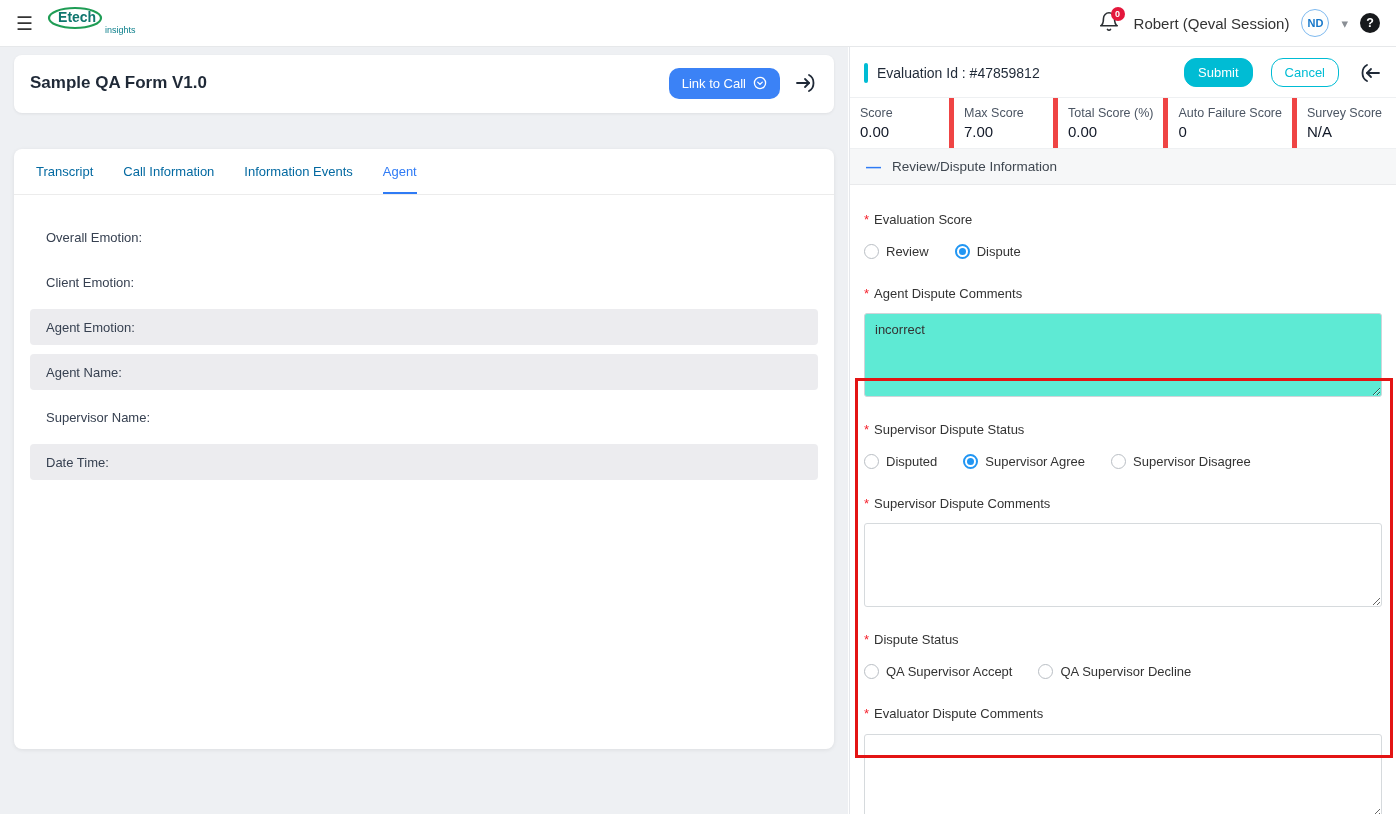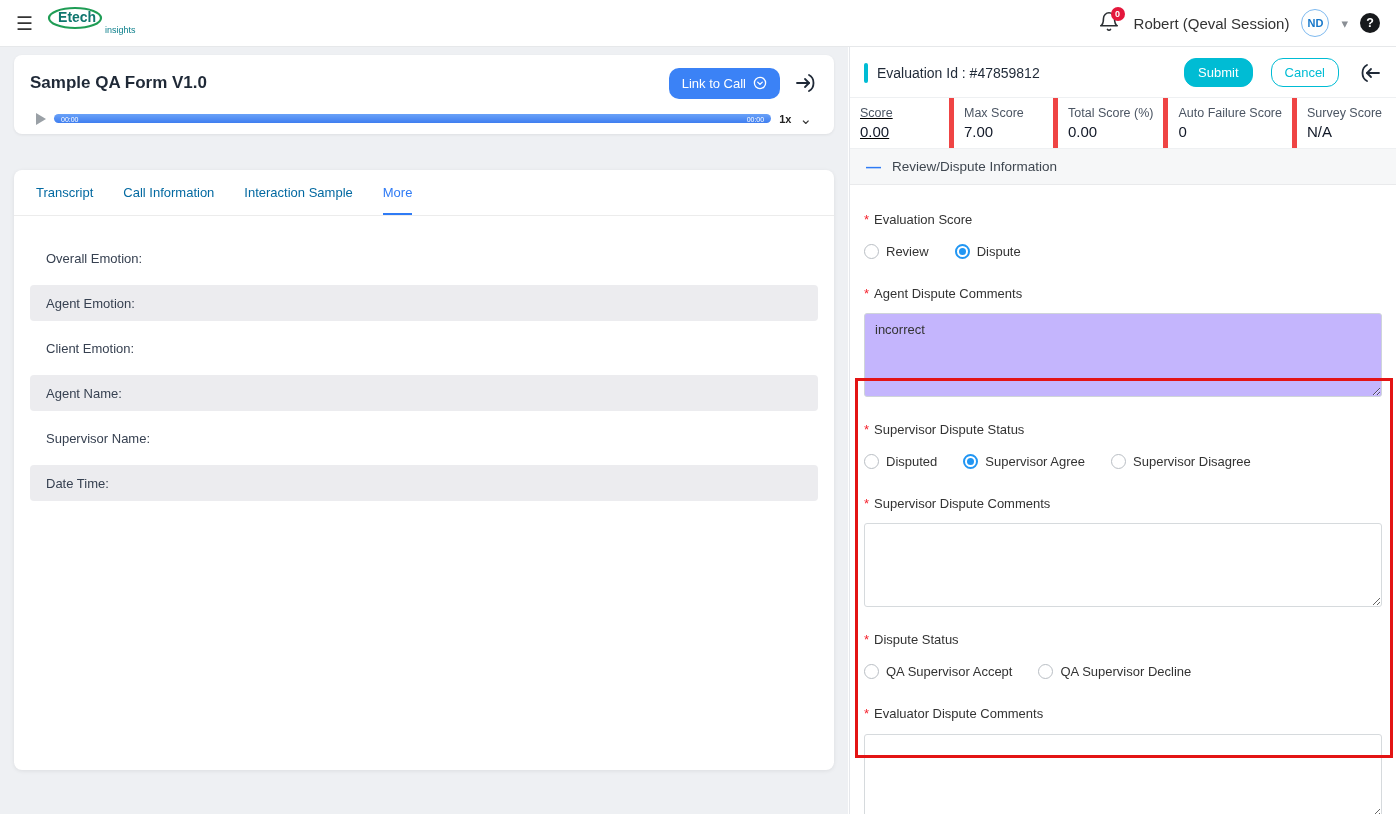--- a/index.html
+++ b/index.html
@@ -67,42 +67,42 @@
   .rp-header { display:flex; align-items:center; gap:9px; padding:11px 14px 10px; }
   .eval-bar { width:4px; height:20px; background:#00bcd4; border-radius:2px; }
   .eval-id { font-size:14px; color:#1f2937; font-weight:500; flex:1; }
   .btn { font-size:13px; padding:6px 13px; border-radius:12px; cursor:pointer; font-family:inherit; }
   .btn-submit { background:#00bcd4; color:#fff; border:1px solid #00bcd4; }
   .btn-cancel { background:#fff; color:#00bcd4; border:1px solid #00bcd4; margin-left:9px; }
   .collapse-icon { margin-left:10px; cursor:pointer; display:flex; }
 
   .score-strip { display:flex; border-top:1px solid #eef0f2; border-bottom:1px solid #eef0f2; }
   .score-cell { flex:1; padding:8px 10px; border-left:5px solid #ef4444; }
-  .score-cell:first-child { border-left:none;text-decoration:underline; }
+  .score-cell:first-child { border-left:none; }
   .score-label { font-size:12.5px; color:#4b5563; white-space:nowrap; }
   .score-value { font-size:15px; color:#111827; margin-top:3px; }
 
   .section-bar { background:#f6f7f8; border-bottom:1px solid #e9eaec; padding:10px 16px;
                  display:flex; align-items:center; gap:11px; font-size:13.5px; color:#3f4750; }
   .collapse-minus { color:#2f7bf5; font-weight:700; font-size:15px; cursor:pointer; line-height:1; }
 
   .rp-form { padding:4px 14px 14px; }
   .f-label { font-size:13px; color:#333; margin-top:21px; display:flex; align-items:flex-start; gap:5px; }
   .f-label.first { margin-top:23px; }
   .f-label.after-radio { margin-top:27px; }
   .req { color:#f5222d; font-size:13px; line-height:1.2; }
   .radio-row { display:flex; align-items:center; gap:26px; margin-top:16px; }
   .radio { display:flex; align-items:center; gap:7px; font-size:13px; color:#333; cursor:pointer;text-align:center; }
   .rb { width:15px; height:15px; border-radius:50%; border:1px solid #b9bec4; background:#fff; position:relative; }
   .rb.checked { border:2px solid #2196f3; }
   .rb.checked::after { content:""; position:absolute; inset:2px; background:#2196f3; border-radius:50%; }
   .ta { width:100%; height:84px; border:1px solid #d6dadd; border-radius:3px; margin-top:12px;
         font-family:"Liberation Sans", sans-serif; font-size:13px; padding:8px 10px; color:#333;
         resize:vertical; background:#fff; }
-  .ta.gray { background:#c4b5fd; border-color:#cfd4d9; }
+  .ta.gray { background:#5eead4; border-color:#cfd4d9; }
 
   .annotation-rect { position:absolute; left:855px; top:378px; width:538px; height:380px;
                      border:3px solid #e31414; z-index:10; pointer-events:none; }
 </style>
 </head>
 <body>
 
 <header class="topbar">
   <div class="tb-left">
     <span class="hamburger">☰</span>
@@ -141,42 +141,33 @@
         </svg>
       </button>
       <span class="exit-icon">
         <svg width="24" height="24" viewBox="0 0 24 24" fill="none" stroke="#1f2937" stroke-width="1.8" stroke-linecap="round" stroke-linejoin="round">
           <path d="M3 12 H15"></path>
             <path d="M11 8 L15 12 L11 16"></path>
           <path d="M15 4 C21 7 21 17 15 20"></path>
         </svg>
       </span>
     </div>
-    <div class="player-row">
-      <span class="play-icon"></span>
-      <div class="seek-bar">
-        <span class="seek-time left">00:00</span>
-        <span class="seek-time right">00:00</span>
-      </div>
-      <span class="speed">1x</span>
-      <span class="player-chevron">⌄</span>
-    </div>
   </div>
 
   <div class="tabs-card">
     <div class="tabs">
       <span class="tab">Transcript</span>
       <span class="tab">Call Information</span>
-      <span class="tab">Interaction Sample</span>
-      <span class="tab active">More</span>
+      <span class="tab">Information Events</span>
+      <span class="tab active">Agent</span>
     </div>
     <div class="fields">
       <div class="field-row">Overall Emotion:</div>
+      <div class="field-row">Client Emotion:</div>
       <div class="field-row shaded">Agent Emotion:</div>
-      <div class="field-row">Client Emotion:</div>
       <div class="field-row shaded">Agent Name:</div>
       <div class="field-row">Supervisor Name:</div>
       <div class="field-row shaded">Date Time:</div>
     </div>
   </div>
 </div>
 
 <div class="right-panel">
   <div class="rp-header">
     <span class="eval-bar"></span>

